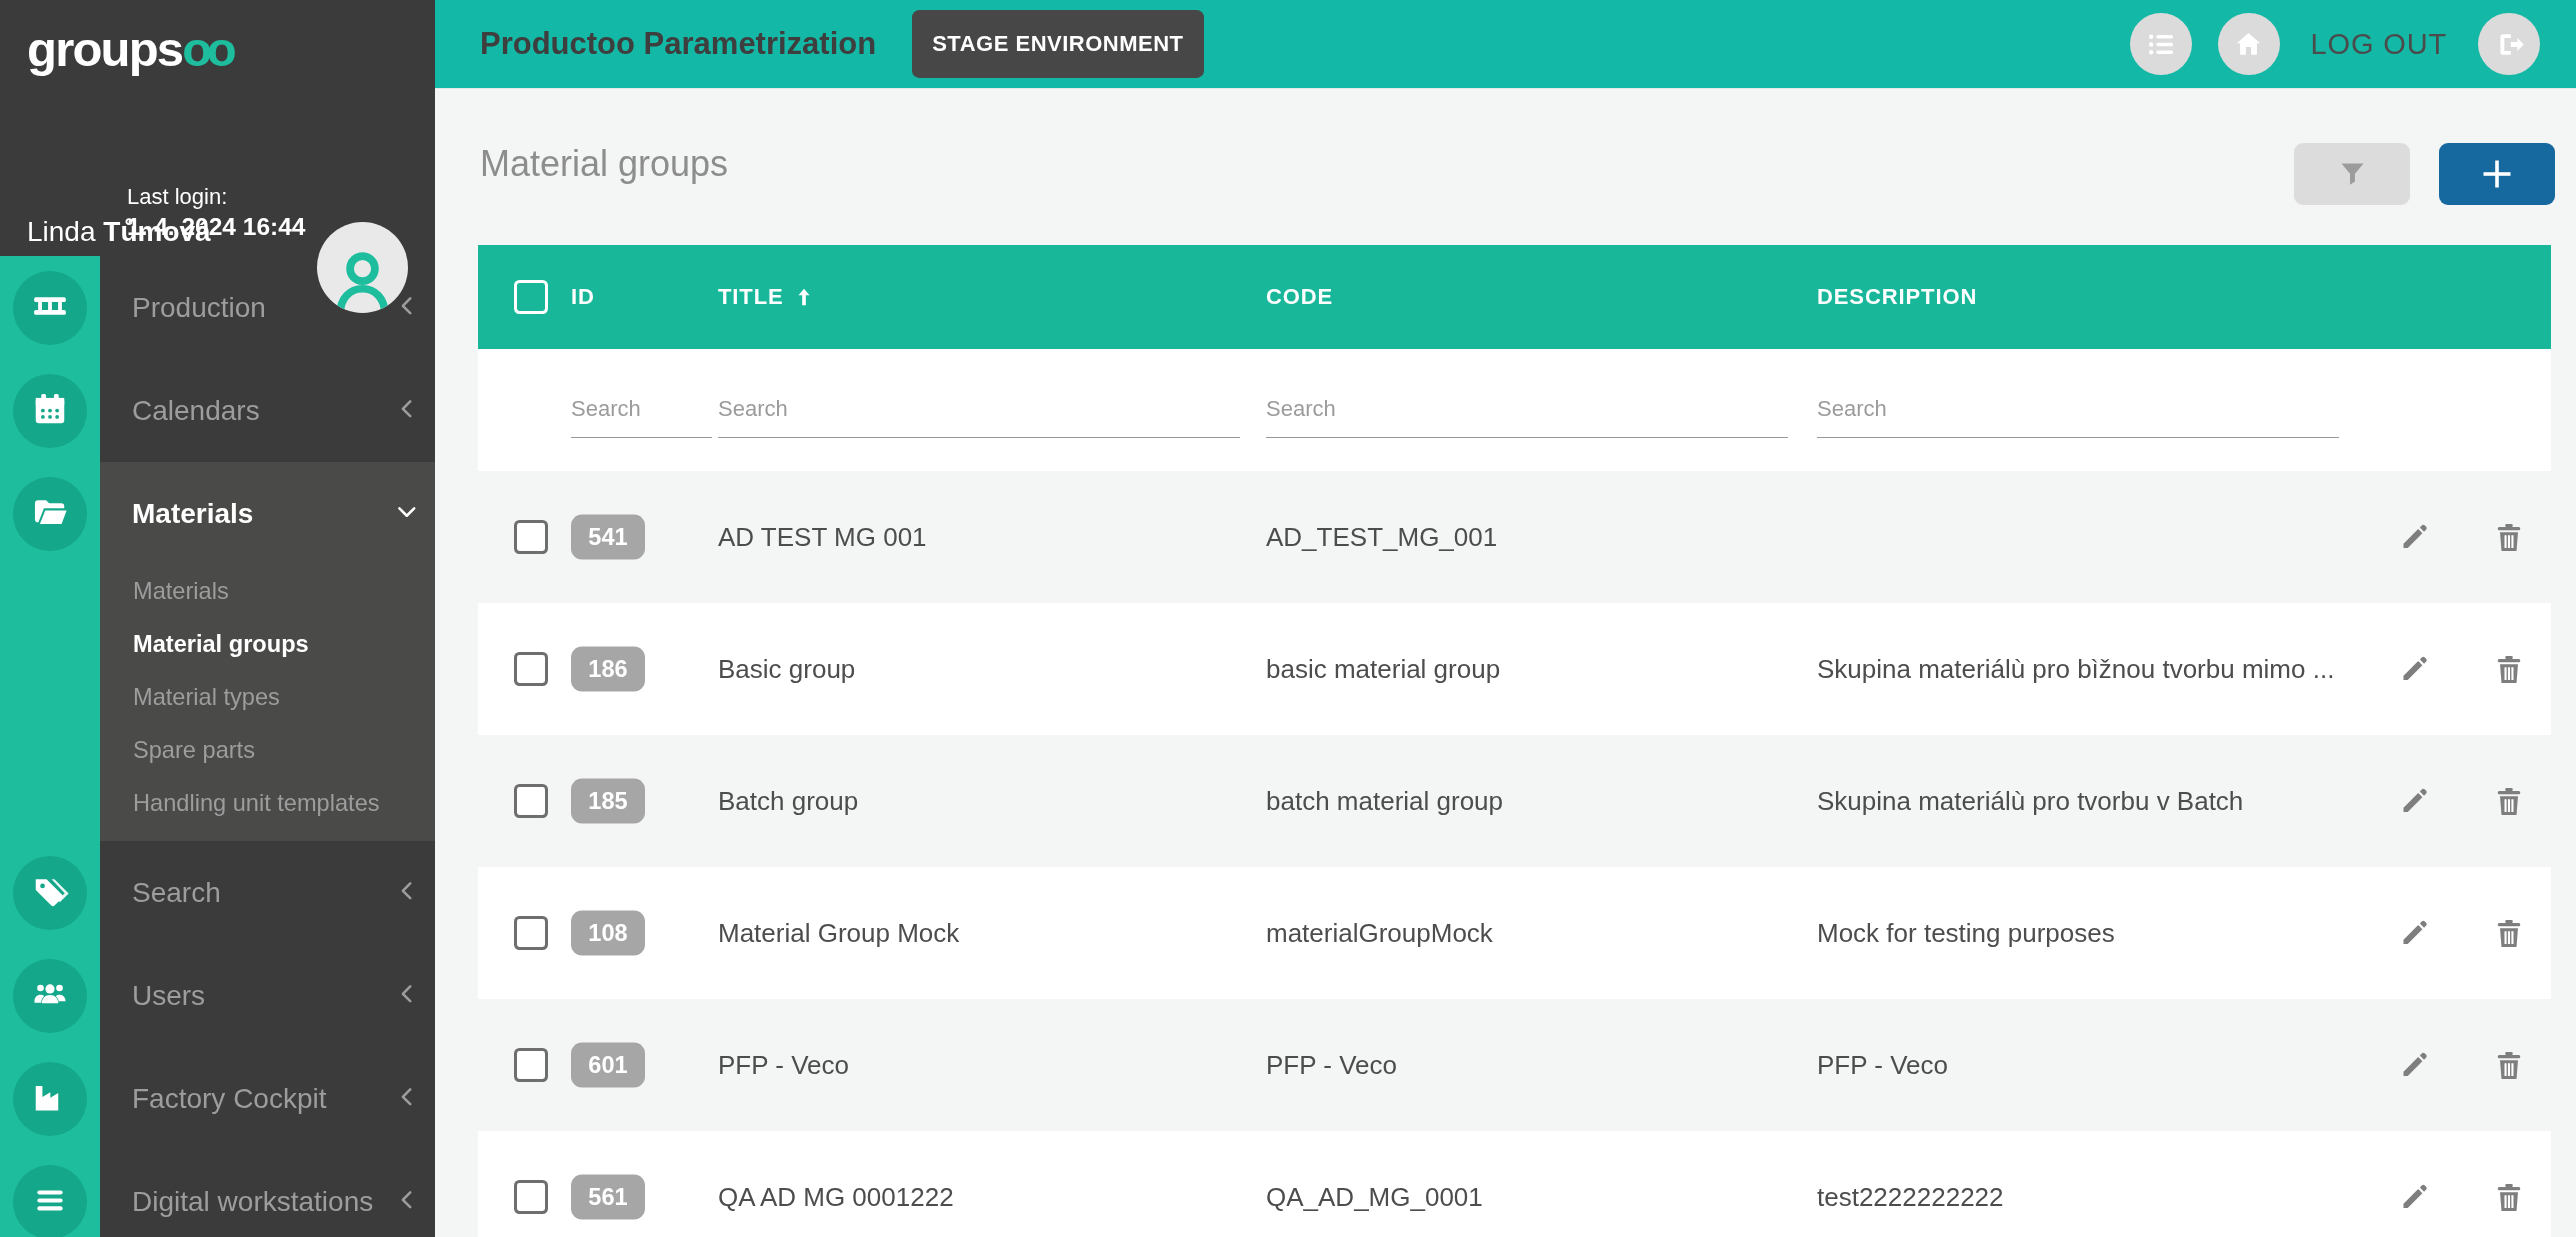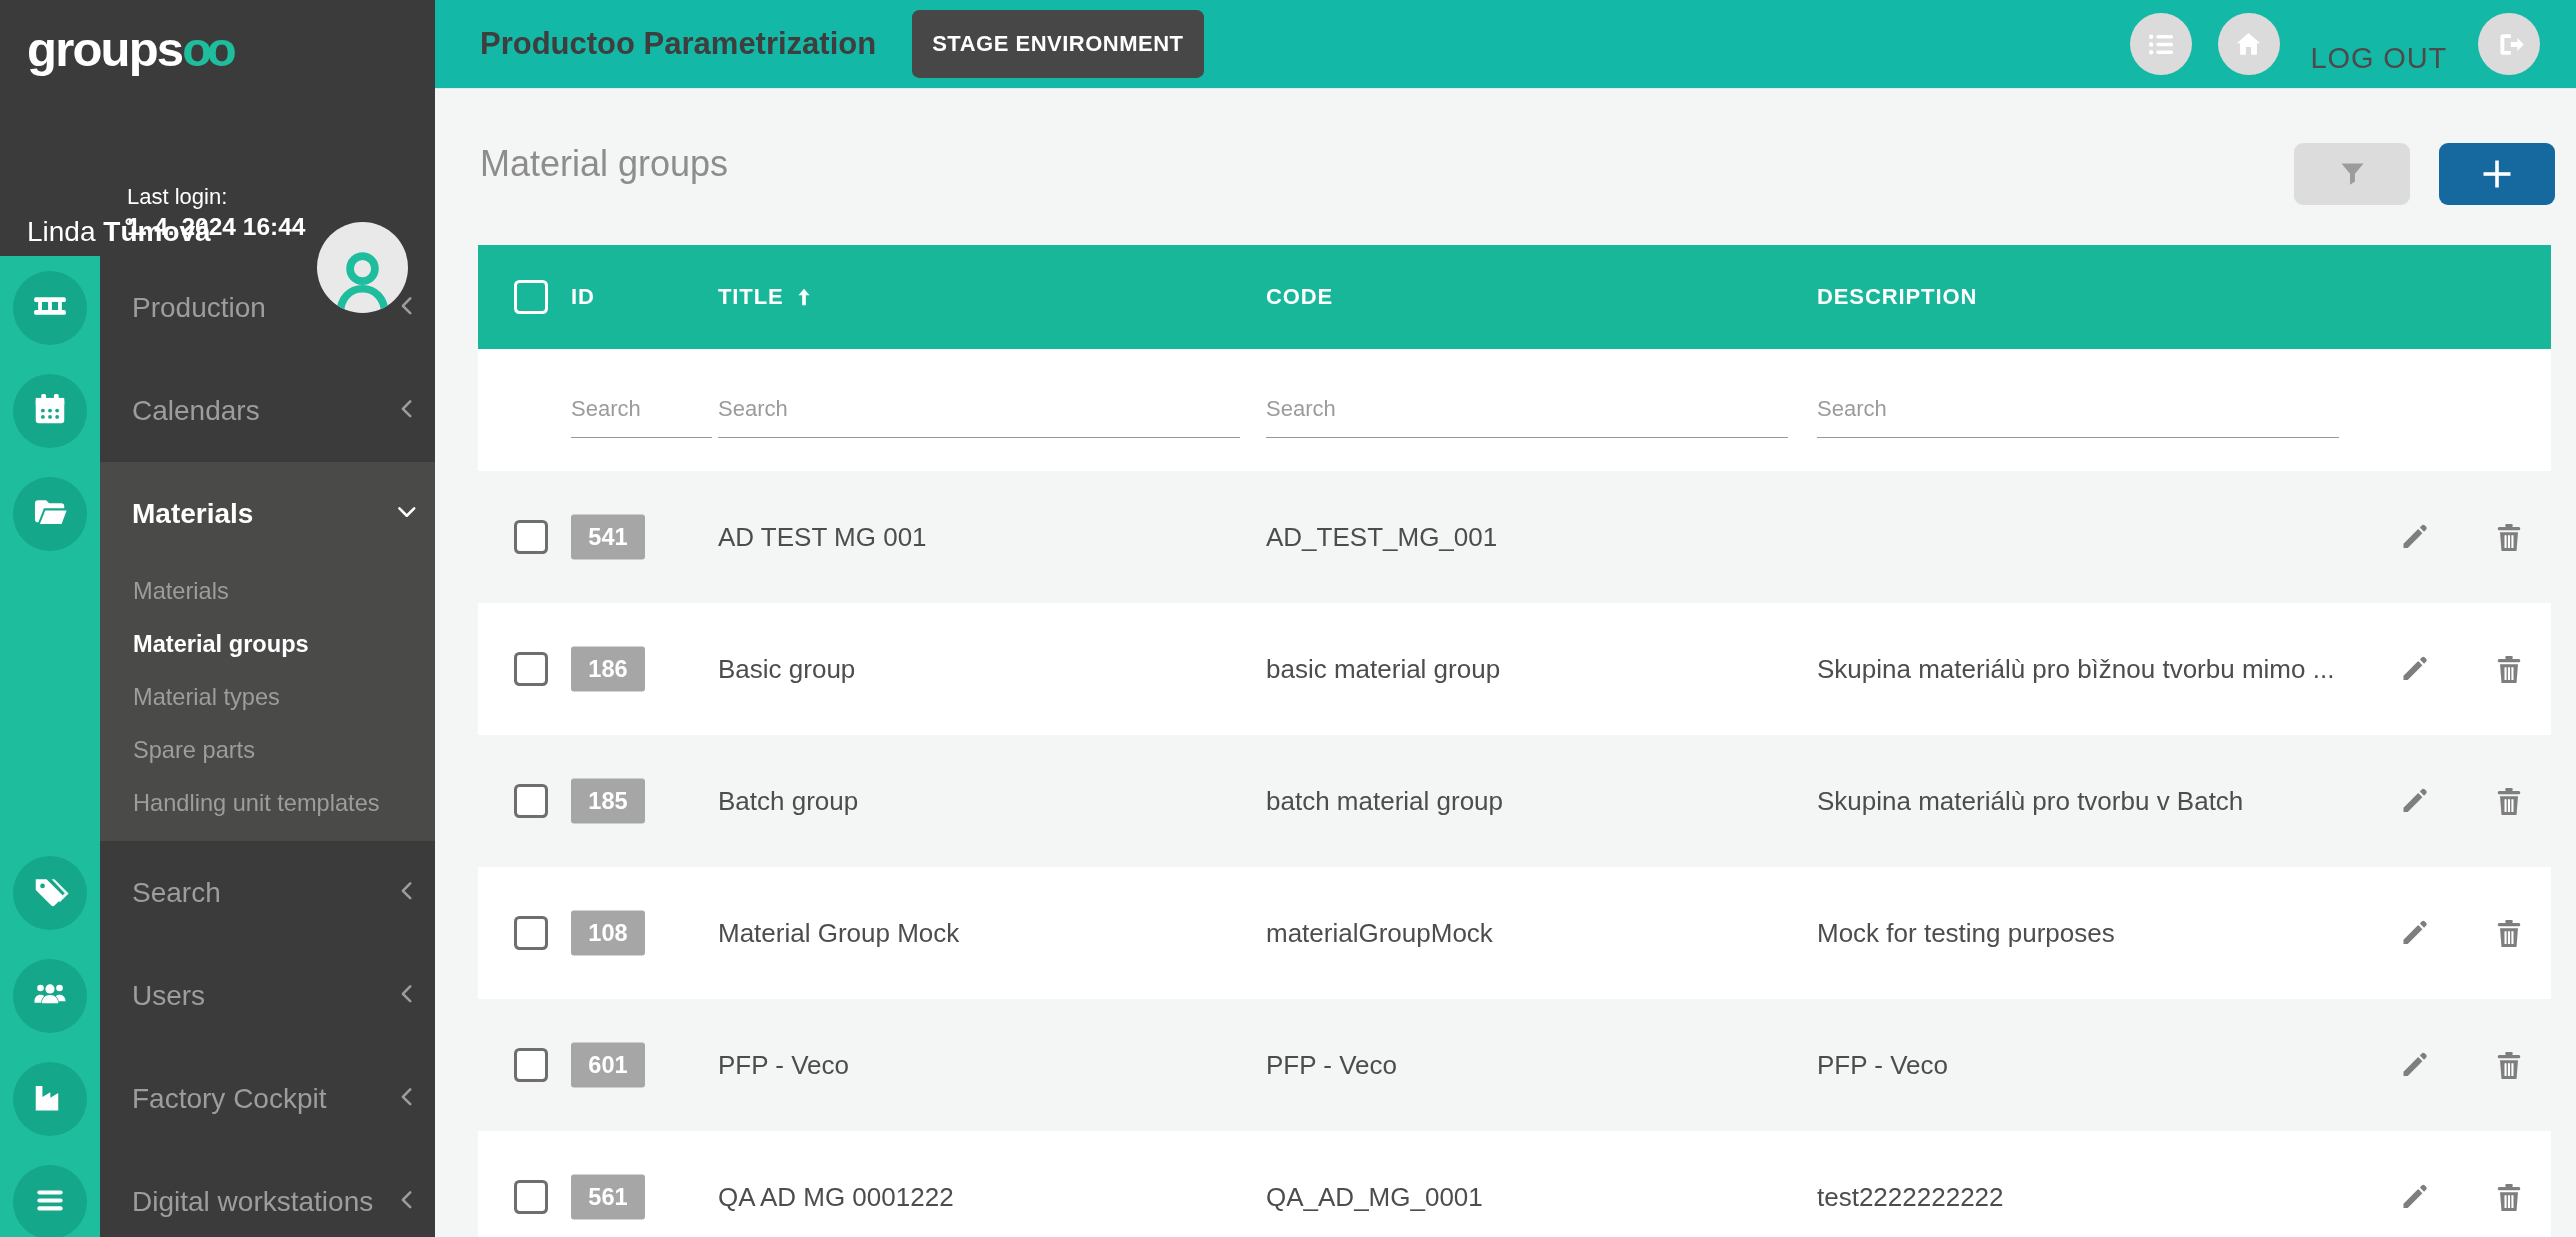--- a/index.html
+++ b/index.html
@@ -30,21 +30,21 @@
   .chev svg { width:23.6px; height:23.6px; }
   .nav-section { background:linear-gradient(to right, rgba(0,0,0,0) 100px, #4a4a49 100px); padding-bottom:11px; }
   .nav-section .nav-label { color:#ffffff; font-weight:700; }
   .nav-child { height:53px; display:flex; align-items:center; padding-left:133px; font-size:23.6px; color:#9d9d9d; cursor:pointer; }
   .nav-child.active { color:#ffffff; font-weight:700; }
 
   
   .topbar { position:absolute; left:435px; top:0; right:0; height:89px; background:#14b8a6; border-bottom:0.9px solid #e8e8e8; display:flex; align-items:center; z-index:4; }
   .topbar-title { font-size:31px; font-weight:700; color:#3e3e3e; margin-left:45px; }
   .env-badge { margin-left:36px; background:#474747; color:#fff; font-size:22px; font-weight:700; letter-spacing:0.5px; padding:21px 20px; border-radius:7.3px; }
-  .topbar-right { margin-left:auto; display:flex; align-items:flex-end; gap:25.4px; padding-right:36px; }
+  .topbar-right { margin-left:auto; display:flex; align-items:center; gap:25.4px; padding-right:36px; }
   .circle-btn { width:62px; height:62px; border-radius:50%; background:#dbdbdb; display:flex; align-items:center; justify-content:center; cursor:pointer; border:none; }
   .circle-btn svg { width:31px; height:31px; }
   .logout-label { font-size:29px; color:#4b4b4b; letter-spacing:0.9px; margin:0 5.4px; cursor:pointer; }
 
   
   .content { position:absolute; left:435px; top:89px; right:0; bottom:0; }
   .page-head { position:relative; height:156px; }
   .page-title { position:absolute; left:45px; top:54px; font-size:36px; color:#8d8d8d; }
   .filter-btn { position:absolute; left:1859px; top:54px; width:116px; height:62px; background:#dcdcdc; border:none; border-radius:9px; cursor:pointer; display:flex; align-items:center; justify-content:center; }
   .filter-btn svg { width:33px; height:33px; }
@@ -59,21 +59,21 @@
   .cb.white { border:3.6px solid #ffffff; position:absolute; left:36px; }
   .cb.gray { border:3.6px solid #6e6e6e; background:#fff; position:absolute; left:36px; }
 
   .search-row { height:122px; background:#ffffff; position:relative; }
   .search-input { position:absolute; top:31px; height:58px; border:none; border-bottom:1.8px solid #999; background:transparent; font-size:22px; color:#0f766e; outline:none; font-family:"Liberation Sans", sans-serif; }
   .search-input::placeholder { color:#9b9b9b; }
 
   .row { height:132px; position:relative; }
   .row.odd { background:#f4f5f5; }
   .row.even { background:#ffffff; }
-  .id-badge { position:absolute; left:93px; top:50%; transform:translateY(-50%); min-width:74px; height:45px; padding:0 14.5px; background:#a6a6a6; border-radius:3px; color:#fff; font-size:23.6px; font-weight:700; display:flex; align-items:center; justify-content:center; }
+  .id-badge { position:absolute; left:93px; top:50%; transform:translateY(-50%); min-width:74px; height:45px; padding:0 14.5px; background:#a6a6a6; border-radius:11px; color:#fff; font-size:23.6px; font-weight:700; display:flex; align-items:center; justify-content:center; }
   .cell { position:absolute; top:50%; transform:translateY(-50%); font-size:26px; color:#4d4d4d; white-space:nowrap; overflow:hidden; }
   .cell.title { left:240px; width:526px; }
   .cell.code  { left:788px; width:526px; }
   .cell.desc  { left:1339px; width:544px; text-overflow:ellipsis; }
   .row .cb.gray { top:50%; transform:translateY(-50%); }
   .icon-btn { position:absolute; top:50%; transform:translateY(-50%); width:51px; height:51px; border:none; background:transparent; cursor:pointer; display:flex; align-items:center; justify-content:center; }
   .icon-btn svg { width:36px; height:36px; }
   .icon-btn.edit { left:1910px; }
   .icon-btn.del  { left:2005px; }
 </style>

